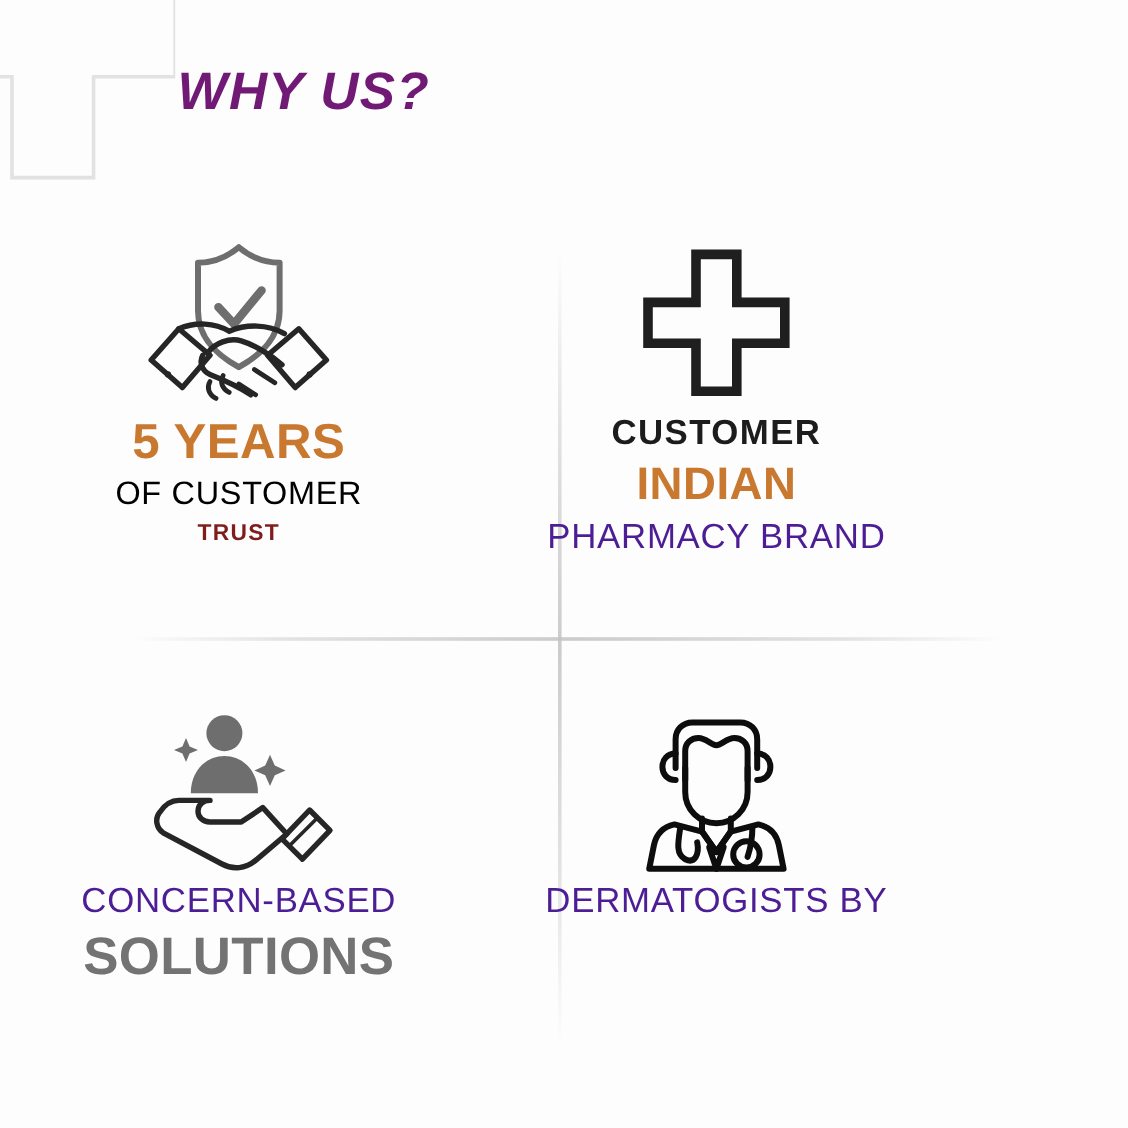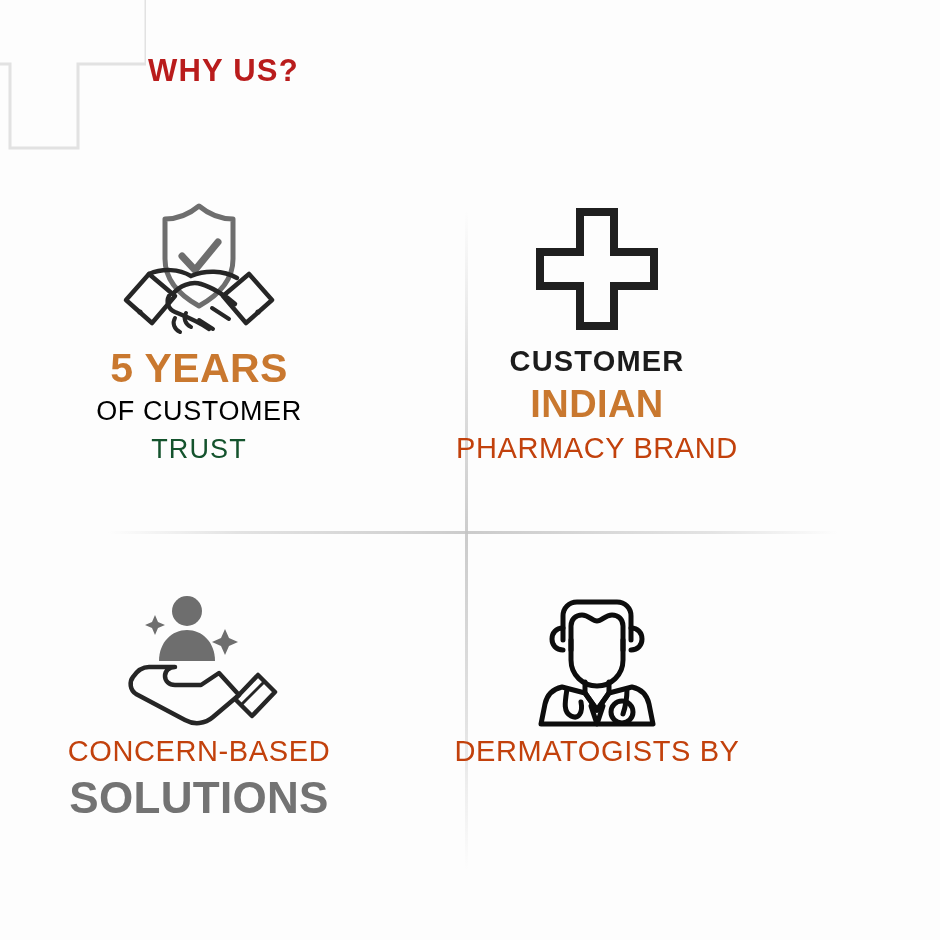--- a/index.html
+++ b/index.html
@@ -28,26 +28,27 @@
     width: 204px;
     height: 212px;
     pointer-events: none;
   }
 
   
   .headline {
     position: absolute;
     left: 148px;
     top: 55px;
-    font-size: 31px;
+    font-size: 44px;
     font-weight: bold;
     letter-spacing: 1.2px;
-    color: #b91c1c;
+    color: #701a75;
     line-height: 1;
     white-space: nowrap;
+    font-style: italic;
   }
 
   
   .divider-v {
     position: absolute;
     left: 465px;
     top: 210px;
     width: 3px;
     height: 660px;
     background: linear-gradient(to bottom,
@@ -126,30 +127,30 @@
     white-space: nowrap;
   }
   .t-gray {
     color: #000000;
     font-weight: normal;
     font-size: 27px;
     letter-spacing: 0.6px;
     white-space: nowrap;
   }
   .t-gray-lg {
-    color: #c2410c;
+    color: #4c1d95;
     font-weight: normal;
     font-size: 29px;
     letter-spacing: 0.6px;
     white-space: nowrap;
   }
   .t-dark {
-    color: #14532d;
-    font-weight: normal;
-    font-size: 27px;
+    color: #7f1d1d;
+    font-weight: bold;
+    font-size: 19px;
     letter-spacing: 1.1px;
     white-space: nowrap;
   }
   .t-dark-lg {
     color: #1c1c1c;
     font-weight: bold;
     font-size: 29px;
     letter-spacing: 1.2px;
     white-space: nowrap;
   }

